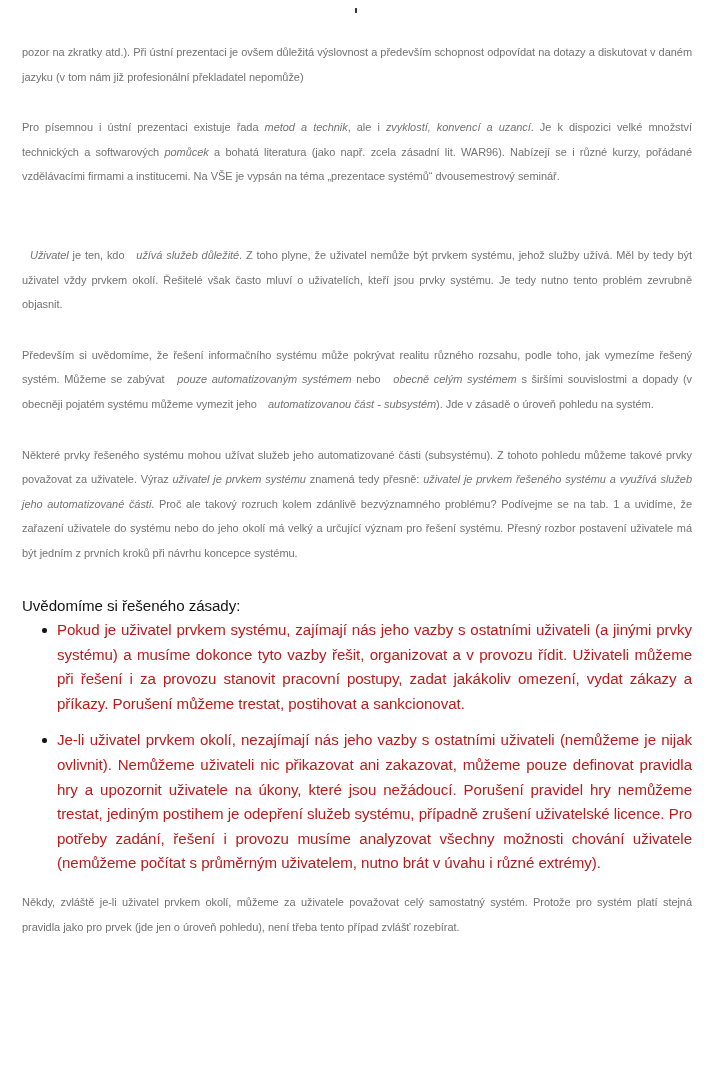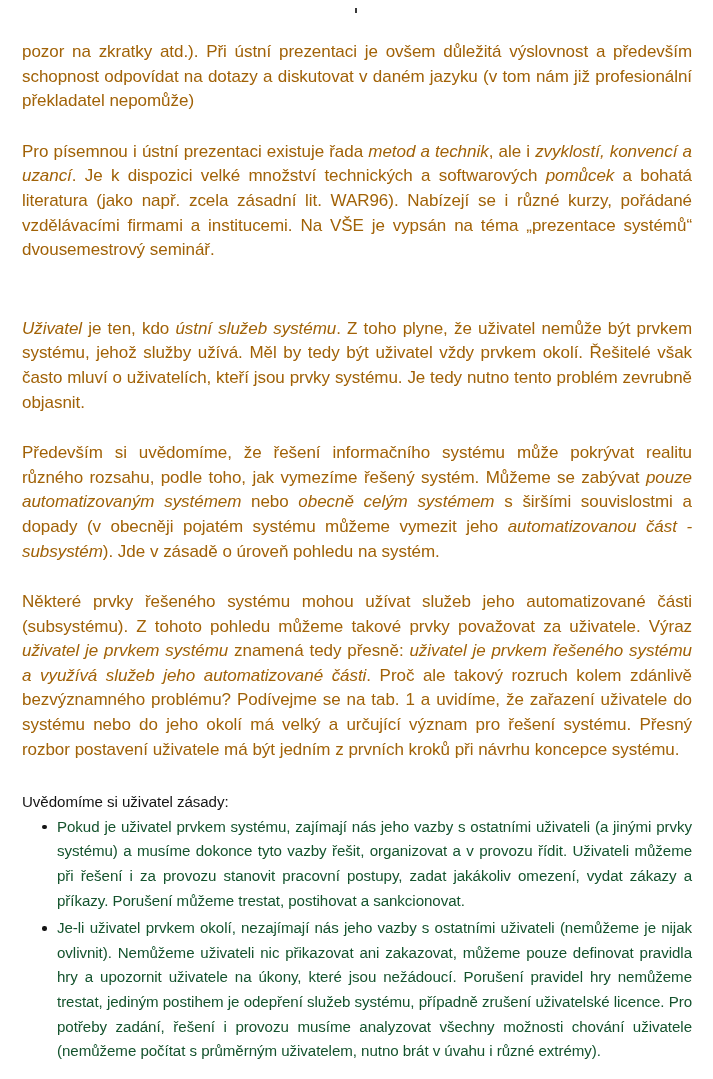--- a/index.html
+++ b/index.html
@@ -27,58 +27,58 @@
     background: #3a3a3a;
   }
   .content {
     position: absolute;
     left: 22px;
     top: 40px;
     width: 670px;
   }
   p.para {
     margin: 0 0 0 0;
-    font-size: 17px;
+    font-size: 11px;
     line-height: 24.6px;
-    color: #a16207;
+    color: #737373;
     text-align: justify;
     text-justify: inter-word;
     letter-spacing: -0.05px;
     word-spacing: 0.1px;
   }
   .gap-md { height: 26px; }
   .gap-lg { height: 28px; }
   .gap-xs { height: 14px; }
   h2.heading {
     margin: 0;
     font-size: 15.2px;
     font-weight: bold;
     line-height: 22px;
     color: #0d0d0d;
     letter-spacing: -0.05px;
   }
   .b { font-weight: normal; }
-  .i { font-style: italic; }
+  .i { font-style: italic; margin-left: 8px; }
   .bi { font-weight: normal; font-style: italic; }
   ul.bullets {
     margin: 0;
     padding: 0;
     list-style: none;
   }
   ul.bullets > li {
     position: relative;
     padding-left: 35px;
     font-size: 15.1px;
     line-height: 24.6px;
-    color: #14532d;
+    color: #b91c1c;
     text-align: justify;
     text-justify: inter-word;
     letter-spacing: -0.05px;
   }
-  ul.bullets > li + li { margin-top: 3px; }
+  ul.bullets > li + li { margin-top: 12px; }
   ul.bullets > li .dot {
     position: absolute;
     left: 20px;
     top: 10px;
     width: 4.5px;
     height: 4.5px;
     background: #141414;
     border-radius: 50%;
   }
   .nojustify { text-align: left; }
@@ -104,33 +104,33 @@
 
     <div class="gap-md"></div>
 
     <p class="para"><span>Pro písemnou i ústní prezentaci existuje řada </span><span class="bi">metod a technik</span><span>, ale i </span><span class="bi">zvyklostí, konvencí a uzancí</span><span>. Je k dispozici velké množství technických a softwarových </span><span class="bi">pomůcek</span><span> a bohatá literatura (jako např. zcela zásadní </span><span class="b">lit. WAR96</span><span>). Nabízejí se i různé kurzy, pořádané vzdělávacími firmami a institucemi. </span><span class="b">Na VŠE je vypsán na téma „prezentace systémů“ dvousemestrový seminář.</span></p>
 
     <div class="gap-lg"></div>
 
 
     <div class="gap-md"></div>
 
-    <p class="para"><span class="i">Uživatel</span><span> je ten, kdo </span><span class="i">ústní služeb systému</span><span>. Z toho plyne, že uživatel nemůže být prvkem systému, jehož služby užívá. Měl by tedy být uživatel vždy prvkem okolí. Řešitelé však často mluví o uživatelích, kteří jsou prvky systému. Je tedy nutno tento problém zevrubně objasnit.</span></p>
+    <p class="para"><span class="i">Uživatel</span><span> je ten, kdo </span><span class="i">užívá služeb důležité</span><span>. Z toho plyne, že uživatel nemůže být prvkem systému, jehož služby užívá. Měl by tedy být uživatel vždy prvkem okolí. Řešitelé však často mluví o uživatelích, kteří jsou prvky systému. Je tedy nutno tento problém zevrubně objasnit.</span></p>
 
     <div class="gap-md"></div>
 
     <p class="para"><span>Především si uvědomíme, že řešení informačního systému může pokrývat realitu různého rozsahu, podle toho, jak vymezíme řešený systém. Můžeme se zabývat </span><span class="i">pouze automatizovaným systémem</span><span> nebo </span><span class="i">obecně celým systémem</span><span> s širšími souvislostmi a dopady (v obecněji pojatém systému můžeme vymezit jeho </span><span class="i">automatizovanou část - subsystém</span><span>). Jde v zásadě o </span><span class="b">úroveň pohledu</span><span> na systém.</span></p>
 
     <div class="gap-md"></div>
 
     <p class="para"><span>Některé prvky řešeného systému mohou užívat služeb jeho automatizované části (subsystému). Z tohoto pohledu můžeme takové prvky považovat za uživatele. Výraz </span><span class="bi">uživatel je prvkem systému</span><span> znamená tedy přesně: </span><span class="bi">uživatel je prvkem řešeného systému a využívá služeb jeho automatizované části</span><span>. Proč ale takový rozruch kolem zdánlivě bezvýznamného problému? Podívejme se na </span><span class="b">tab. 1</span><span> a uvidíme, že zařazení uživatele do systému nebo do jeho okolí má velký a určující význam pro řešení systému. Přesný rozbor postavení uživatele má být jedním z prvních kroků při návrhu koncepce systému.</span></p>
 
     <div class="gap-lg"></div>
 
-    <p class="noindent-para nojustify"><span>Uvědomíme si uživatel zásady:</span></p>
+    <p class="noindent-para nojustify"><span>Uvědomíme si řešeného zásady:</span></p>
 
     <ul class="bullets">
       <li><span class="dot"></span><span>Pokud je uživatel prvkem systému, zajímají nás jeho vazby s ostatními uživateli (a jinými prvky systému) a musíme dokonce tyto vazby řešit, organizovat a v provozu řídit. Uživateli můžeme při řešení i za provozu stanovit pracovní postupy, zadat jakákoliv omezení, vydat zákazy a příkazy. Porušení můžeme trestat, postihovat a sankcionovat.</span></li>
       <li><span class="dot"></span><span>Je-li uživatel prvkem okolí, nezajímají nás jeho vazby s ostatními uživateli (nemůžeme je nijak ovlivnit). Nemůžeme uživateli nic přikazovat ani zakazovat, můžeme pouze definovat pravidla hry a upozornit uživatele na úkony, které jsou nežádoucí. Porušení pravidel hry nemůžeme trestat, jediným postihem je odepření služeb systému, případně zrušení uživatelské licence. Pro potřeby zadání, řešení i provozu musíme analyzovat všechny možnosti chování uživatele (nemůžeme počítat s průměrným uživatelem, nutno brát v úvahu i různé extrémy).</span></li>
     </ul>
 
     <div class="gap-xs"></div>
 
     <p class="para"><span>Někdy, zvláště je-li uživatel prvkem okolí, můžeme za uživatele považovat celý samostatný systém. Protože </span><span class="b">pro systém platí stejná pravidla jako pro prvek</span><span> (jde jen o úroveň pohledu), není třeba tento případ zvlášť rozebírat.</span></p>
 

